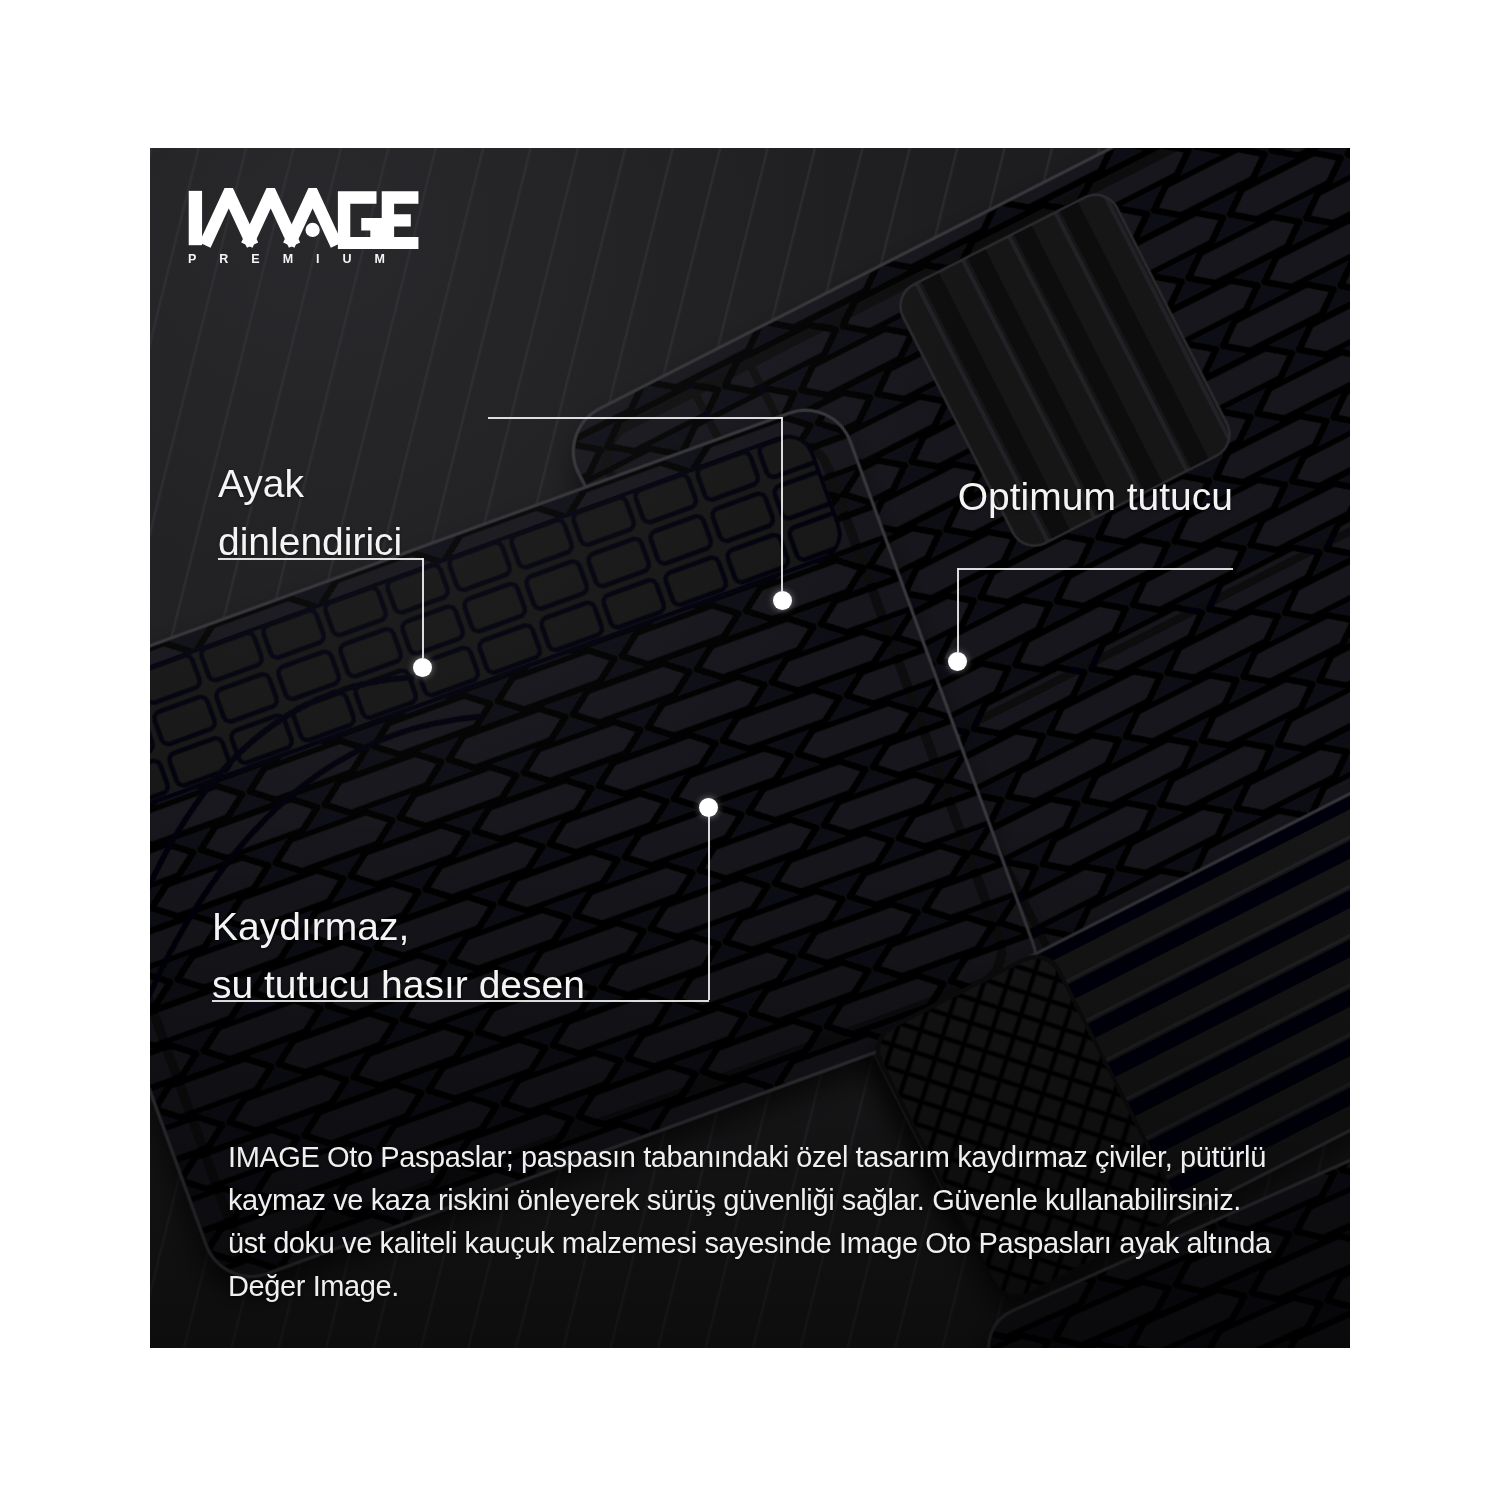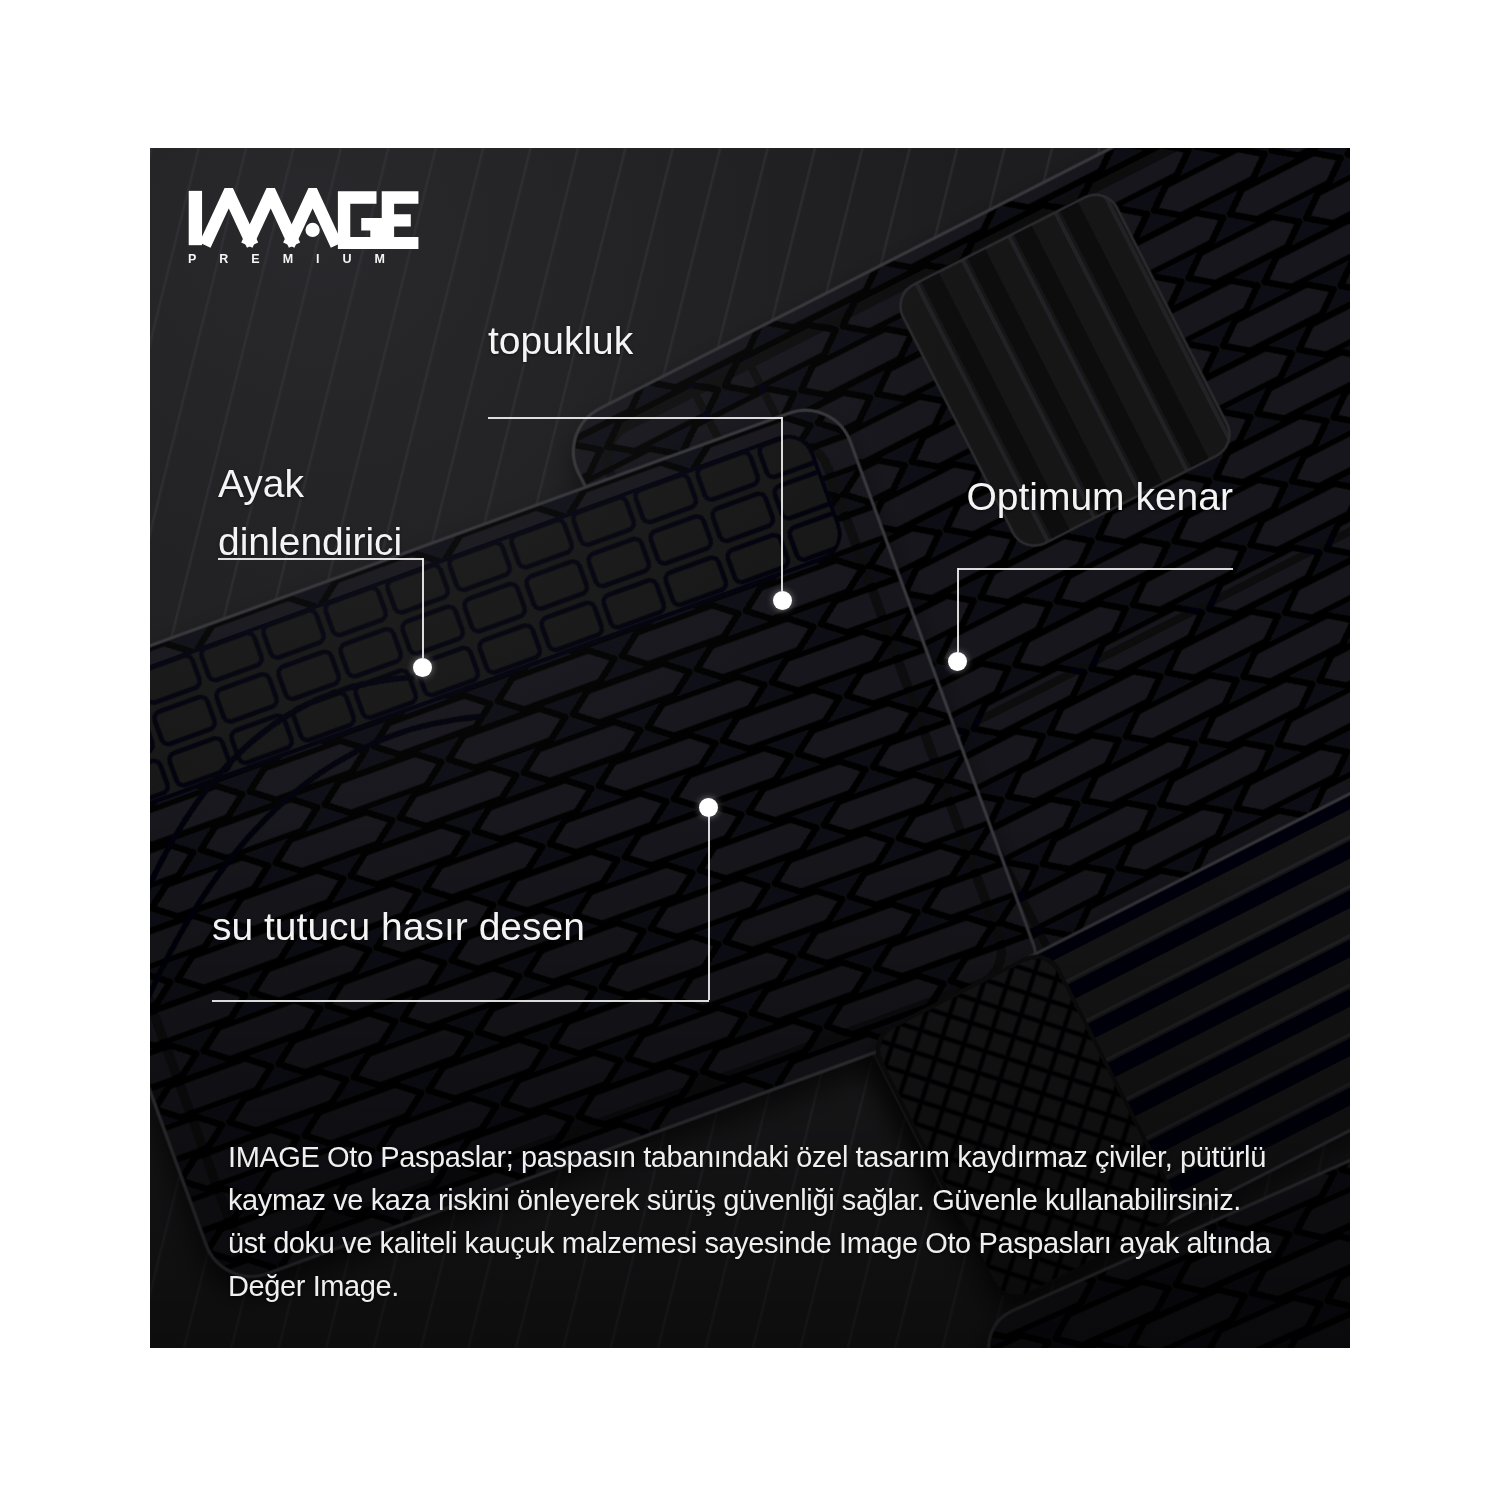--- a/index.html
+++ b/index.html
@@ -130,42 +130,42 @@
           <path d="M200 10 H166 V58 H200 V38 H184"></path>
           <path d="M244 10 H212 V58 H244 M212 34 H236"></path>
         </g>
         <rect x="3" y="3" width="14" height="57" fill="#ffffff"></rect>
         <circle cx="133" cy="44" r="7.5" fill="#ffffff"></circle>
       </svg>
       <div class="premium">PREMIUM</div>
     </div>
 
     <div class="callout" style="left:338px;top:164px;">
-      <div>topukluk</div>
     </div>
     <div class="lead-h" style="left:338px;top:269px;width:294px;"></div>
     <div class="lead-v" style="left:631px;top:269px;height:174px;"></div>
     <div class="dot" style="left:623px;top:443px;"></div>
 
     <div class="callout" style="left:68px;top:307px;">
       <div>Ayak</div>
       <div>dinlendirici</div>
     </div>
     <div class="lead-h" style="left:68px;top:410px;width:205px;"></div>
     <div class="lead-v" style="left:272px;top:410px;height:100px;"></div>
     <div class="dot" style="left:263px;top:510px;"></div>
 
     <div class="callout right" style="left:683px;top:320px;width:400px;">
-      <div>Optimum kenar</div>
+      <div>Optimum tutucu</div>
     </div>
     <div class="lead-h" style="left:808px;top:420px;width:275px;"></div>
     <div class="lead-v" style="left:807px;top:420px;height:84px;"></div>
     <div class="dot" style="left:798px;top:504px;"></div>
 
     <div class="callout" style="left:62px;top:750px;">
+      <div>Kaydırmaz,</div>
       <div>su tutucu hasır desen</div>
     </div>
     <div class="lead-h" style="left:62px;top:852px;width:497px;"></div>
     <div class="lead-v" style="left:558px;top:668px;height:184px;"></div>
     <div class="dot" style="left:549px;top:650px;"></div>
 
     <div class="desc">
       <div>IMAGE Oto Paspaslar; paspasın tabanındaki özel tasarım kaydırmaz çiviler, pütürlü</div>
       <div>kaymaz ve kaza riskini önleyerek sürüş güvenliği sağlar. Güvenle kullanabilirsiniz.</div>
       <div>üst doku ve kaliteli kauçuk malzemesi sayesinde Image Oto Paspasları ayak altında</div>

